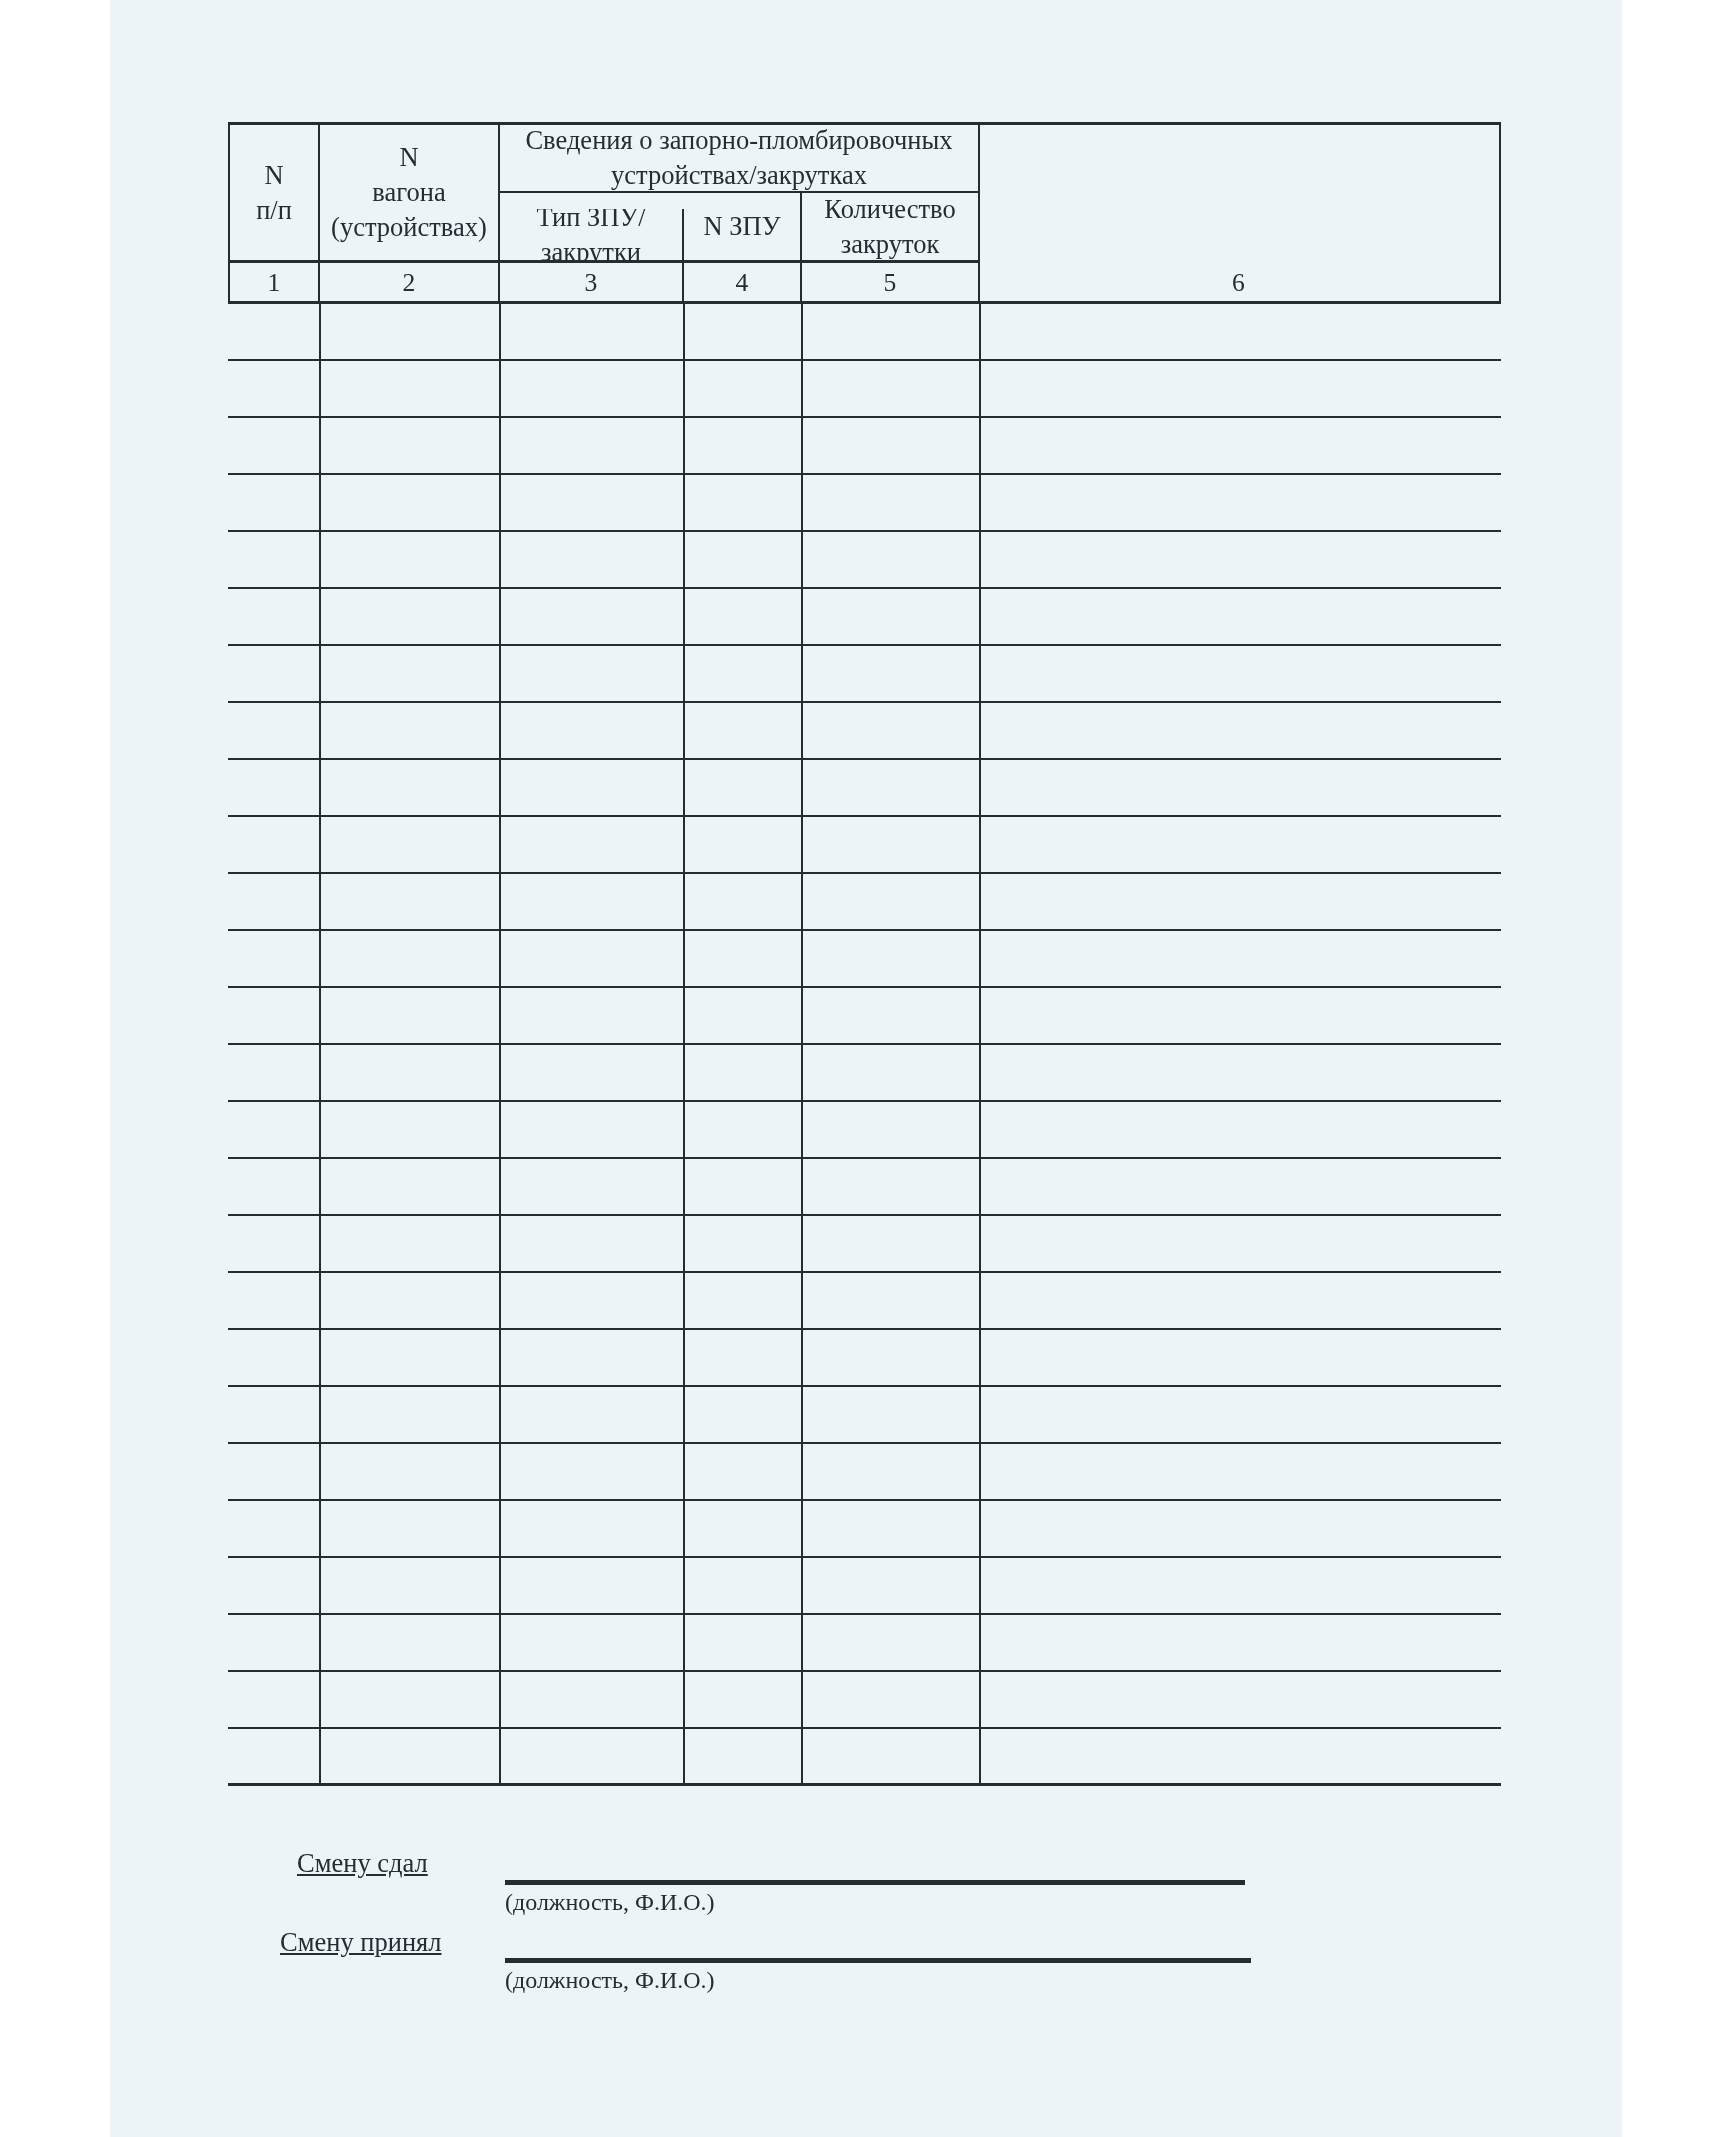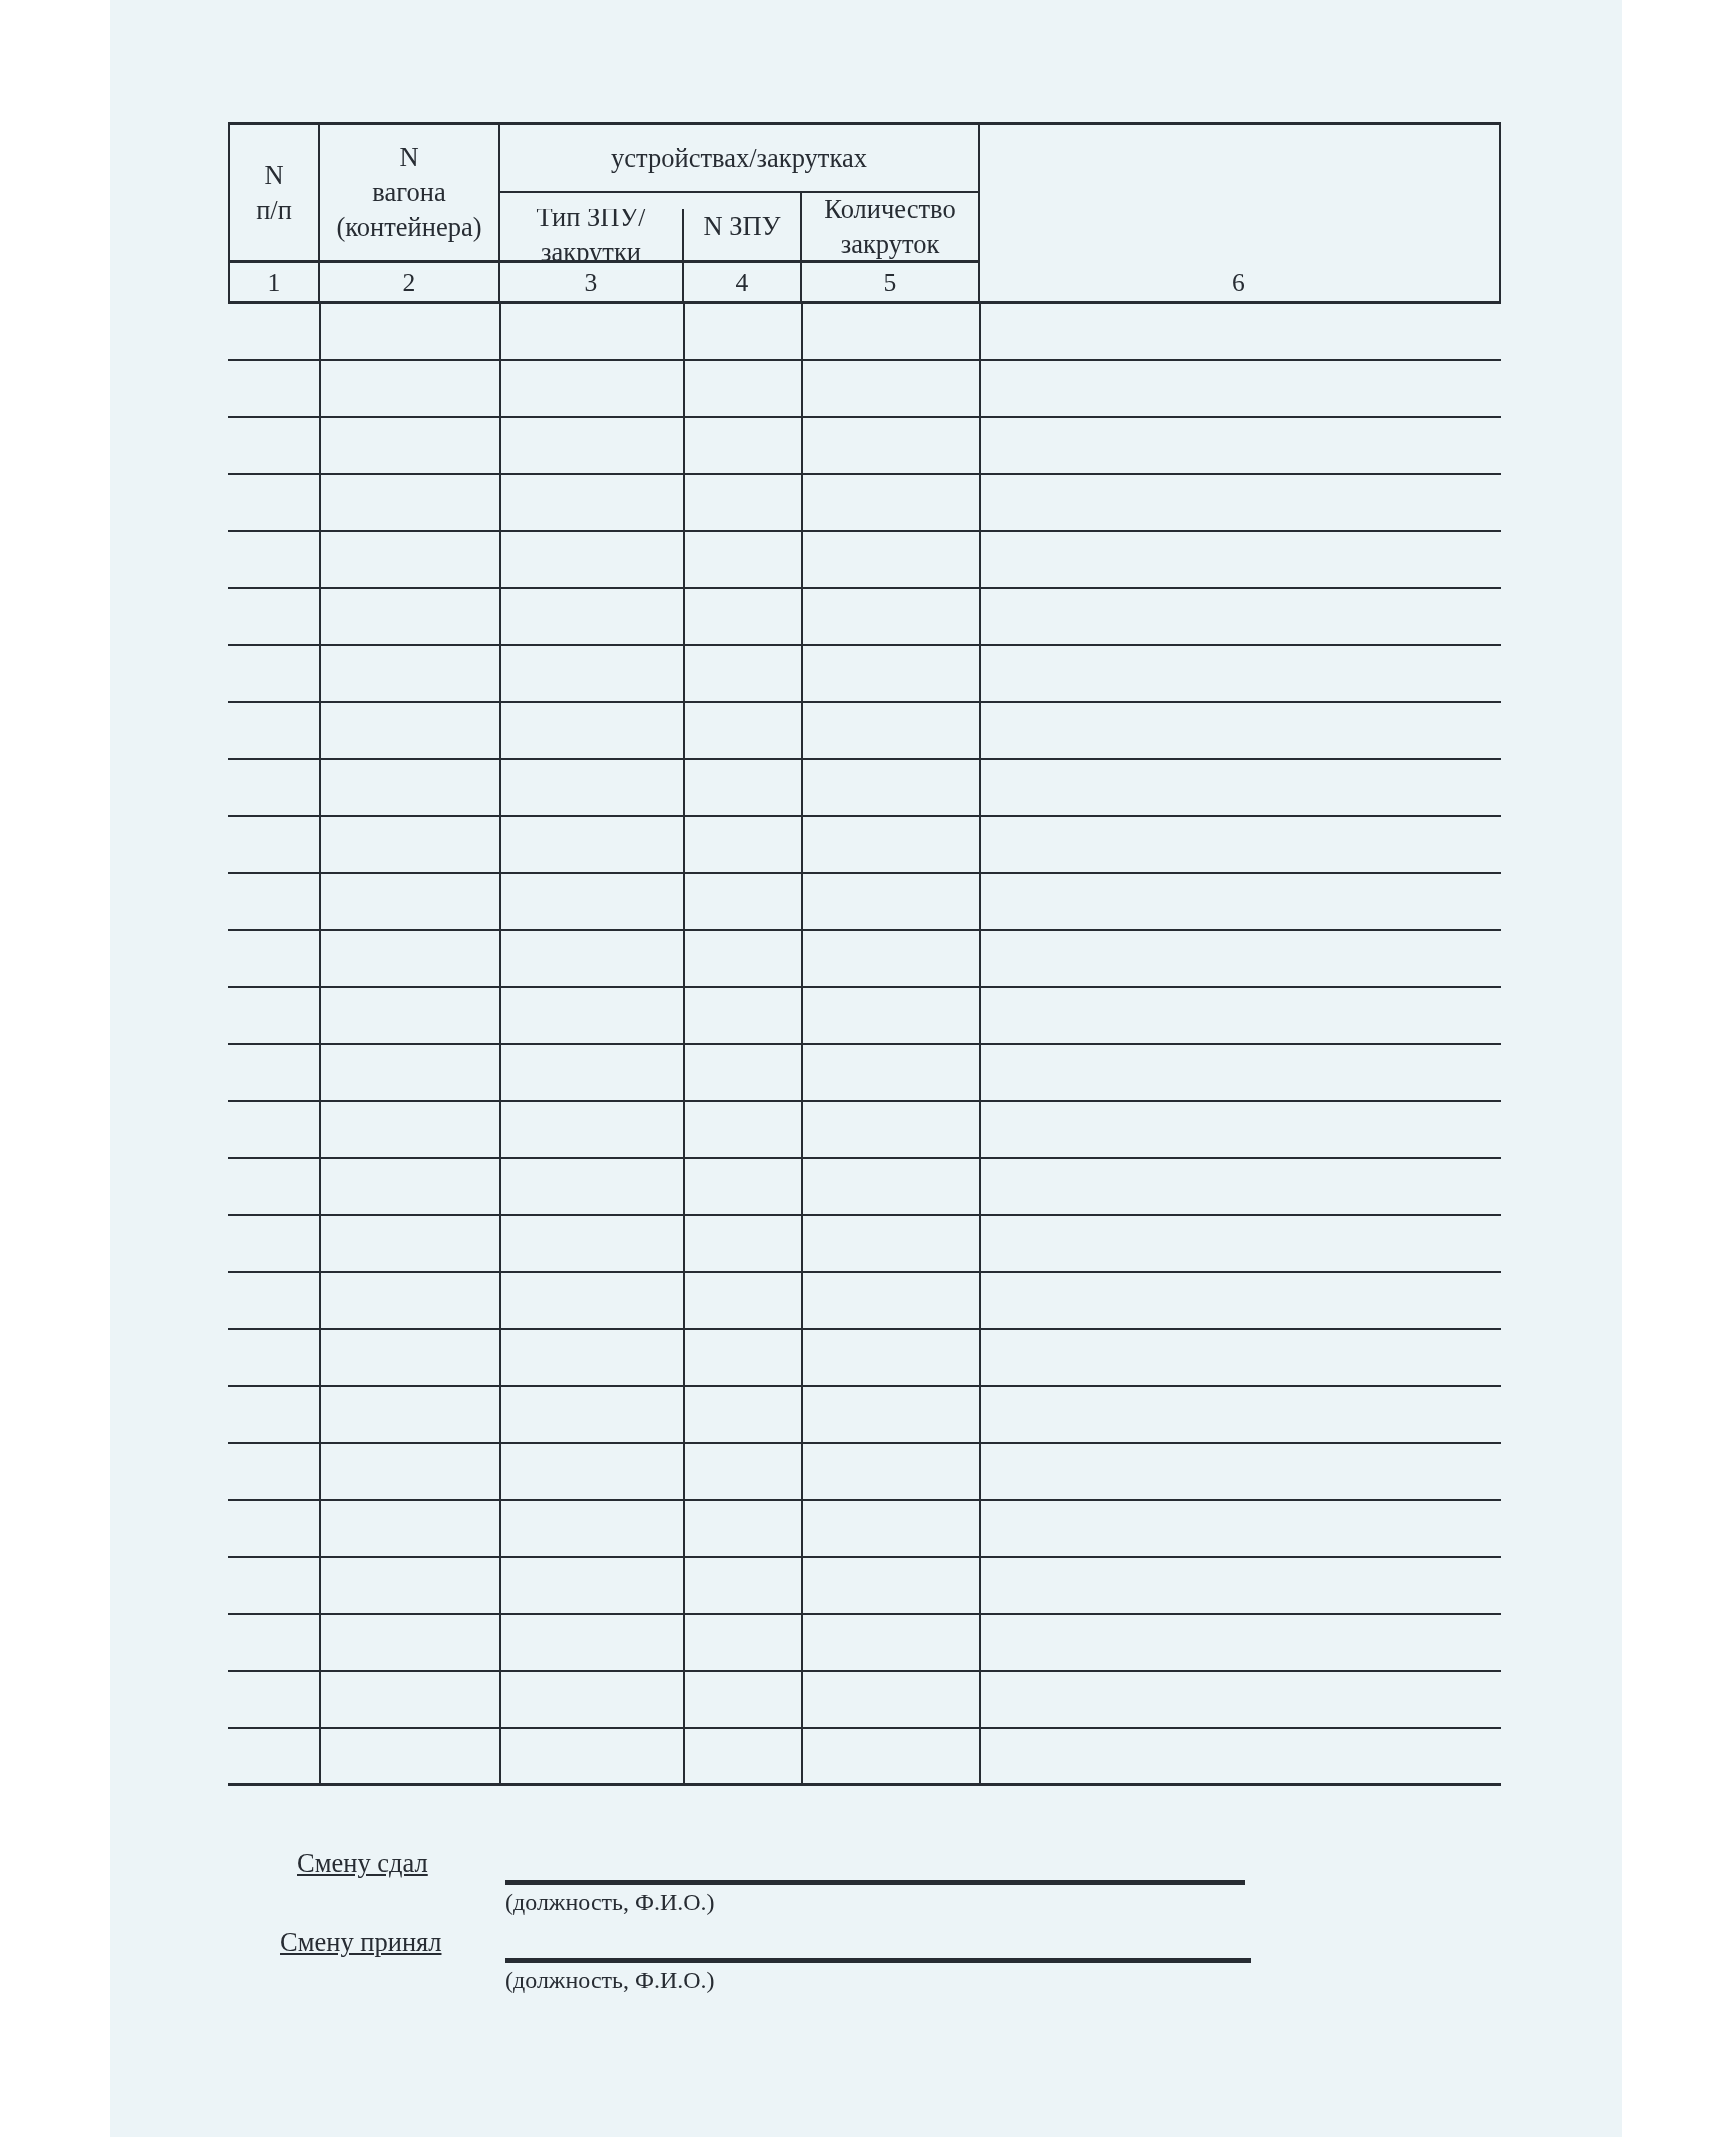--- a/index.html
+++ b/index.html
@@ -76,24 +76,25 @@
   <div class="hdr">
 
     <div class="hc rb c1">
       <div>N</div>
       <div>п/п</div>
     </div>
 
     <div class="hc rb c2">
       <div>N</div>
       <div>вагона</div>
-      <div>(контейнера)</div>
+      <div>(устройствах)</div>
     </div>
 
     <div class="hc rb grp">
+      <div>Сведения о запорно-пломбировочных</div>
       <div>устройствах/закрутках</div>
     </div>
 
 
     <div class="hc rb s3">
       <div>Тип ЗПУ/</div>
       <div>закрутки</div>
     </div>
 
     <div class="hc rb s4">

